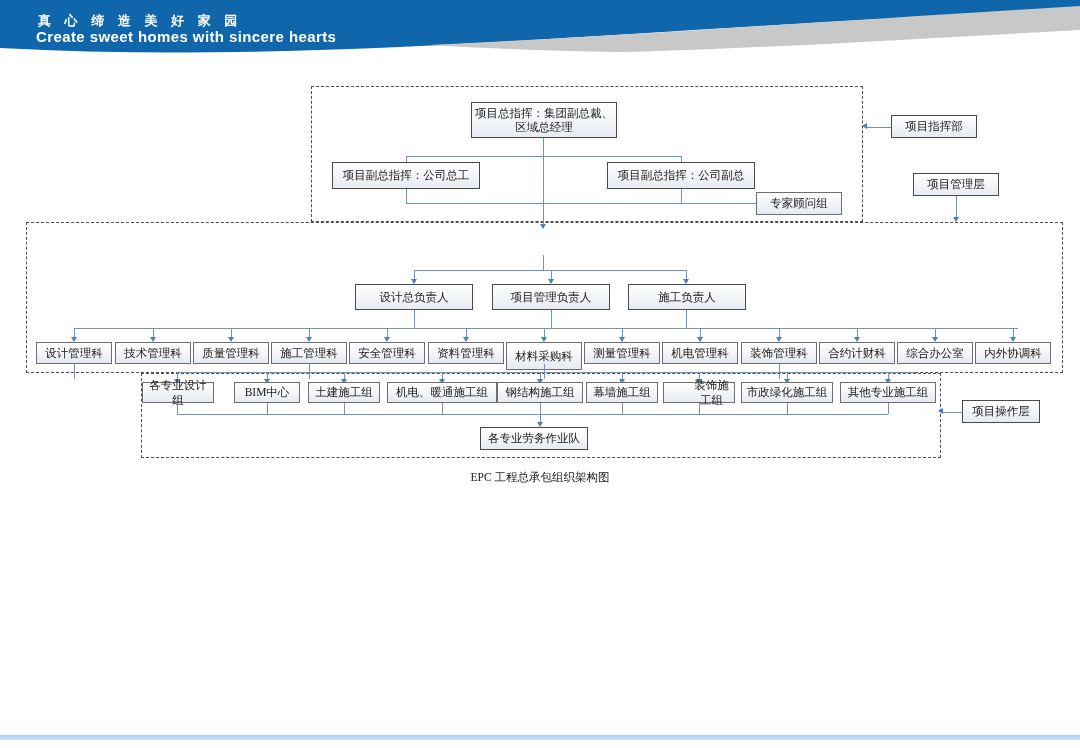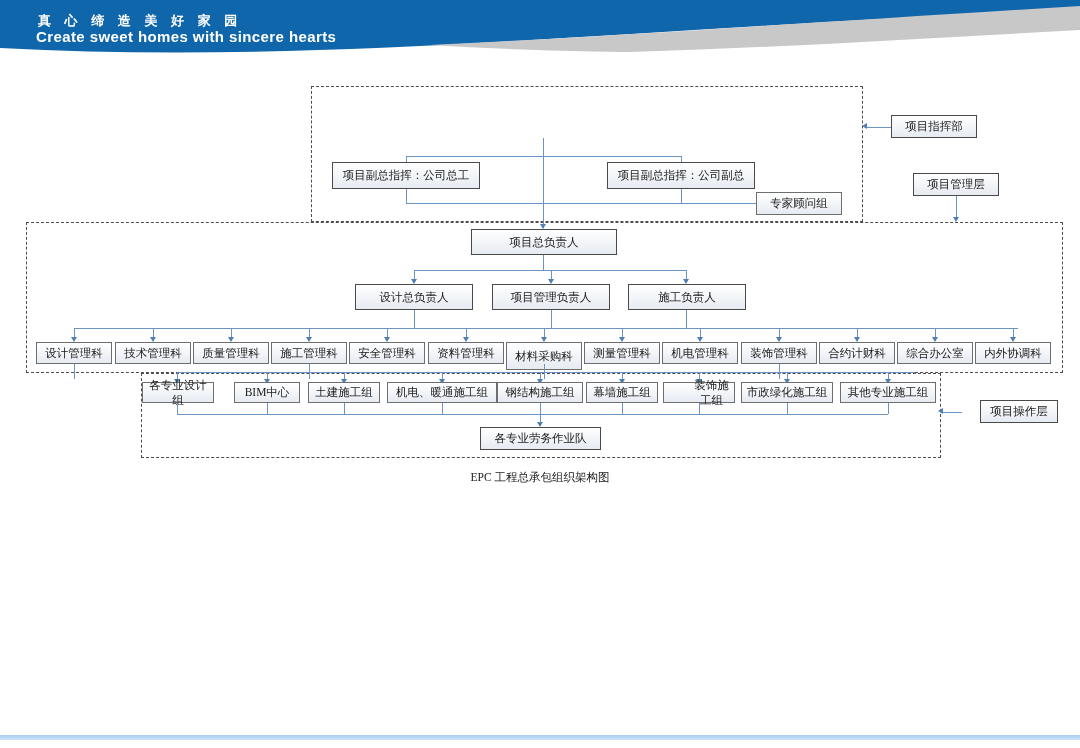--- a/index.html
+++ b/index.html
@@ -78,41 +78,41 @@
   <div class="banner-cn">真 心 缔 造 美 好 家 园</div>
   <div class="banner-en">Create sweet homes with sincere hearts</div>
 </div>
 
 <div class="chart">
 
   <div class="zone" style="left:311px;top:14px;width:552px;height:136px;"></div>
   <div class="zone" style="left:26px;top:150px;width:1037px;height:151px;"></div>
   <div class="zone" style="left:141px;top:301px;width:800px;height:85px;"></div>
 
+  <div class="node thick" style="left:471px;top:30px;width:146px;height:36px;">项目总指挥：集团副总裁、区域总经理</div>
 
   <div class="vline" style="left:543px;top:66px;height:18px;"></div>
   <div class="hline" style="left:406px;top:84px;width:275px;"></div>
   <div class="vline" style="left:406px;top:84px;height:15px;"></div>
   <div class="arrow-d" style="left:403px;top:98px;"></div>
   <div class="vline" style="left:681px;top:84px;height:15px;"></div>
   <div class="arrow-d" style="left:678px;top:98px;"></div>
 
   <div class="node thick" style="left:332px;top:90px;width:148px;height:27px;">项目副总指挥：公司总工</div>
   <div class="node thick" style="left:607px;top:90px;width:148px;height:27px;">项目副总指挥：公司副总</div>
 
   <div class="vline" style="left:406px;top:117px;height:14px;"></div>
   <div class="vline" style="left:681px;top:117px;height:14px;"></div>
   <div class="hline" style="left:406px;top:131px;width:350px;"></div>
 
   <div class="node" style="left:756px;top:120px;width:86px;height:23px;">专家顾问组</div>
 
   <div class="vline" style="left:543px;top:66px;height:90px;"></div>
   <div class="arrow-d" style="left:540px;top:152px;"></div>
 
-  <div class="node thick" style="left:471px;top:157px;width:146px;height:26px;">项目总负责人</div>
 
   <div class="vline" style="left:543px;top:183px;height:15px;"></div>
   <div class="hline" style="left:414px;top:198px;width:272px;"></div>
   <div class="vline" style="left:414px;top:198px;height:10px;"></div>
   <div class="arrow-d" style="left:411px;top:207px;"></div>
   <div class="vline" style="left:551px;top:198px;height:10px;"></div>
   <div class="arrow-d" style="left:548px;top:207px;"></div>
   <div class="vline" style="left:686px;top:198px;height:10px;"></div>
   <div class="arrow-d" style="left:683px;top:207px;"></div>
 
@@ -206,31 +206,31 @@
   <div class="vline" style="left:344px;top:331px;height:11px;"></div>
   <div class="vline" style="left:442px;top:331px;height:11px;"></div>
   <div class="vline" style="left:622px;top:331px;height:11px;"></div>
   <div class="vline" style="left:699px;top:331px;height:11px;"></div>
   <div class="vline" style="left:787px;top:331px;height:11px;"></div>
   <div class="vline" style="left:888px;top:331px;height:11px;"></div>
   <div class="hline" style="left:177px;top:342px;width:711px;"></div>
   <div class="vline" style="left:540px;top:331px;height:20px;"></div>
   <div class="arrow-d" style="left:537px;top:350px;"></div>
 
-  <div class="node thick" style="left:480px;top:355px;width:121px;height:23px;">各专业劳务作业队</div>
+  <div class="node thick" style="left:480px;top:355px;width:108px;height:23px;">各专业劳务作业队</div>
 
   <div class="node thick" style="left:891px;top:43px;width:86px;height:23px;">项目指挥部</div>
   <div class="hline" style="left:867px;top:55px;width:24px;"></div>
   <div class="arrow-l" style="left:862px;top:51px;"></div>
 
   <div class="node thick" style="left:913px;top:101px;width:86px;height:23px;">项目管理层</div>
   <div class="vline" style="left:956px;top:124px;height:22px;"></div>
   <div class="arrow-d" style="left:953px;top:145px;"></div>
 
-  <div class="node thick" style="left:962px;top:328px;width:78px;height:23px;margin-left:18px;">项目操作层</div>
+  <div class="node thick" style="left:962px;top:328px;width:78px;height:23px;">项目操作层</div>
   <div class="hline" style="left:943px;top:340px;width:19px;"></div>
   <div class="arrow-l" style="left:938px;top:336px;"></div>
 
   <div class="caption" style="top:398px;">EPC 工程总承包组织架构图</div>
 </div>
 
 <div class="footer-bar"></div>
 <div class="footer-text"></div>
 
 </body></html>

